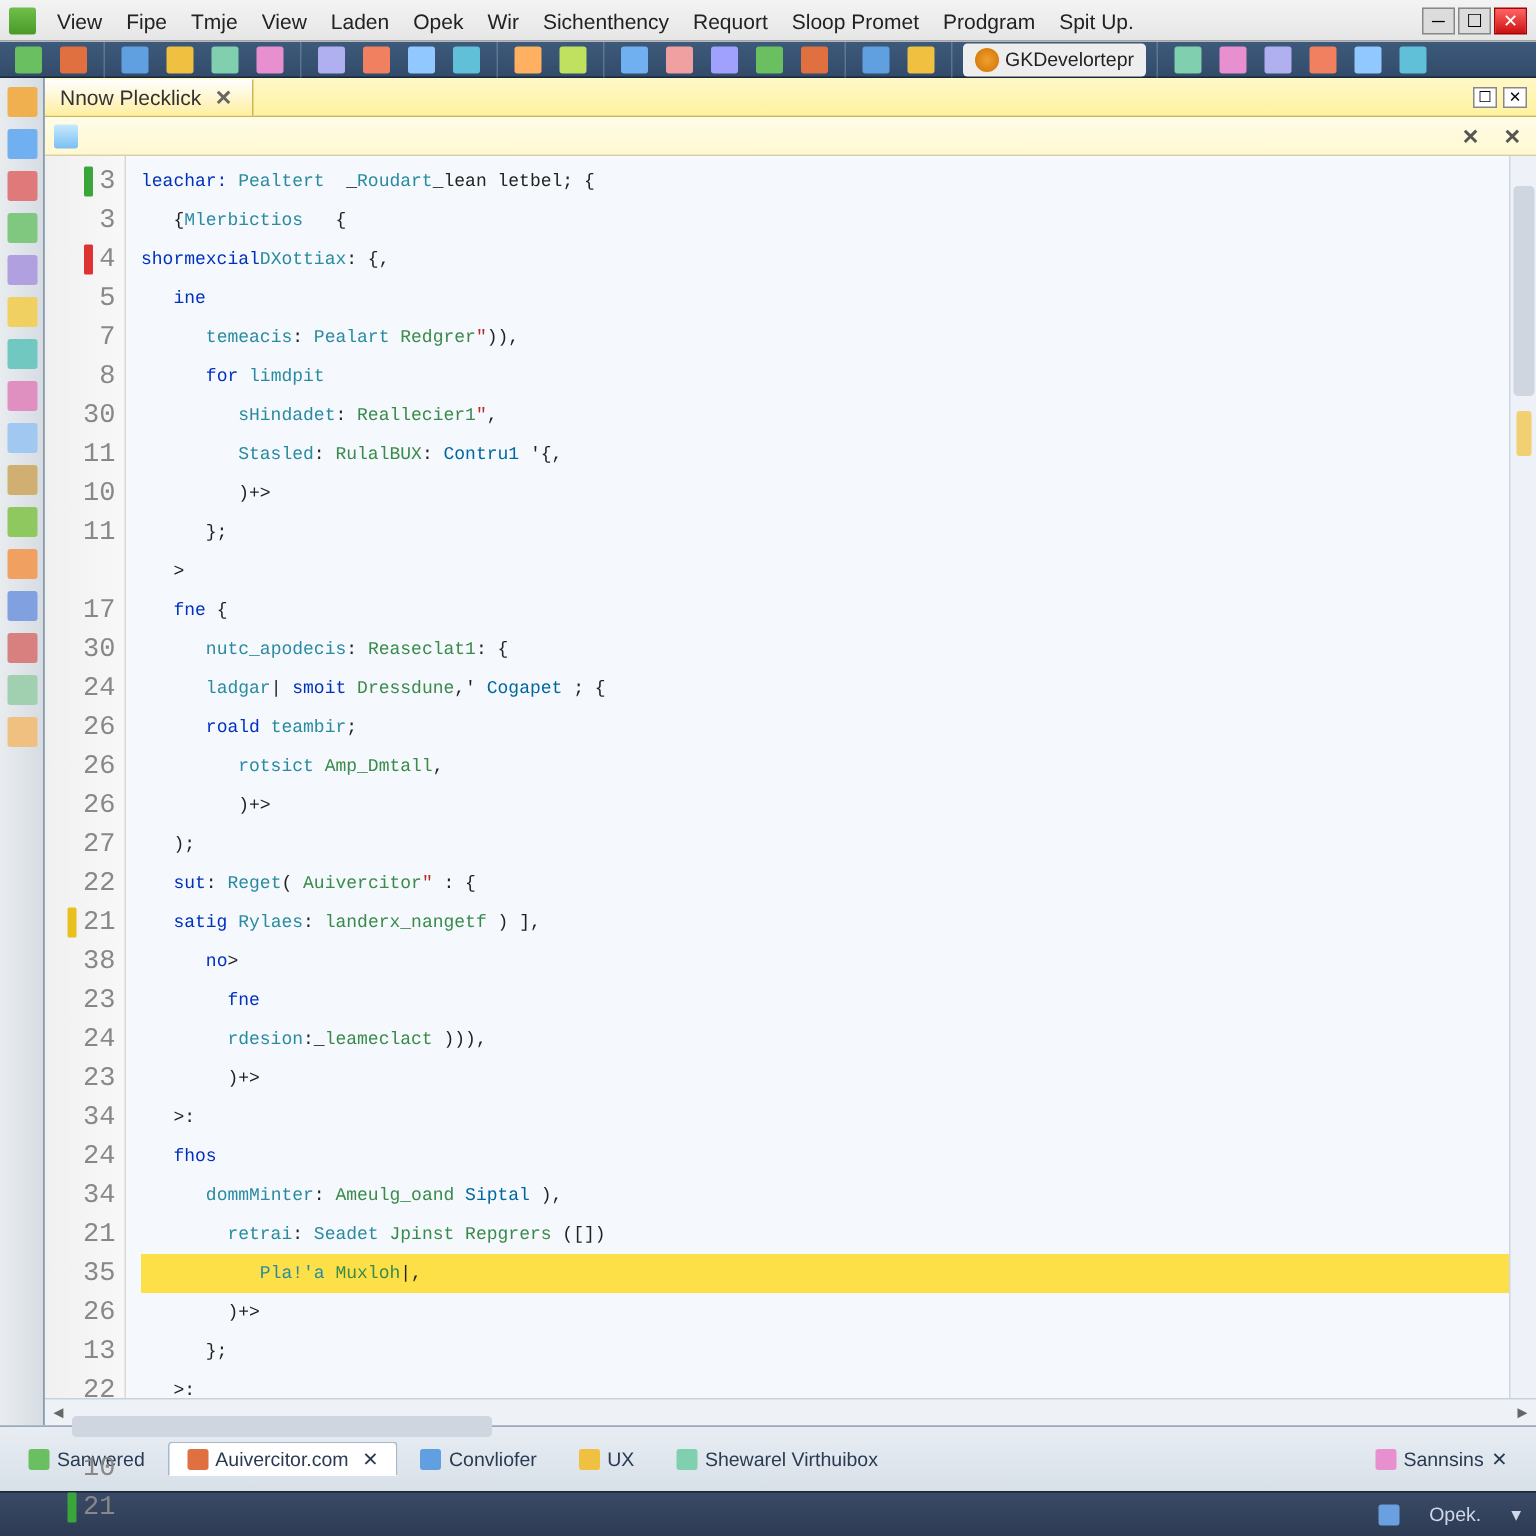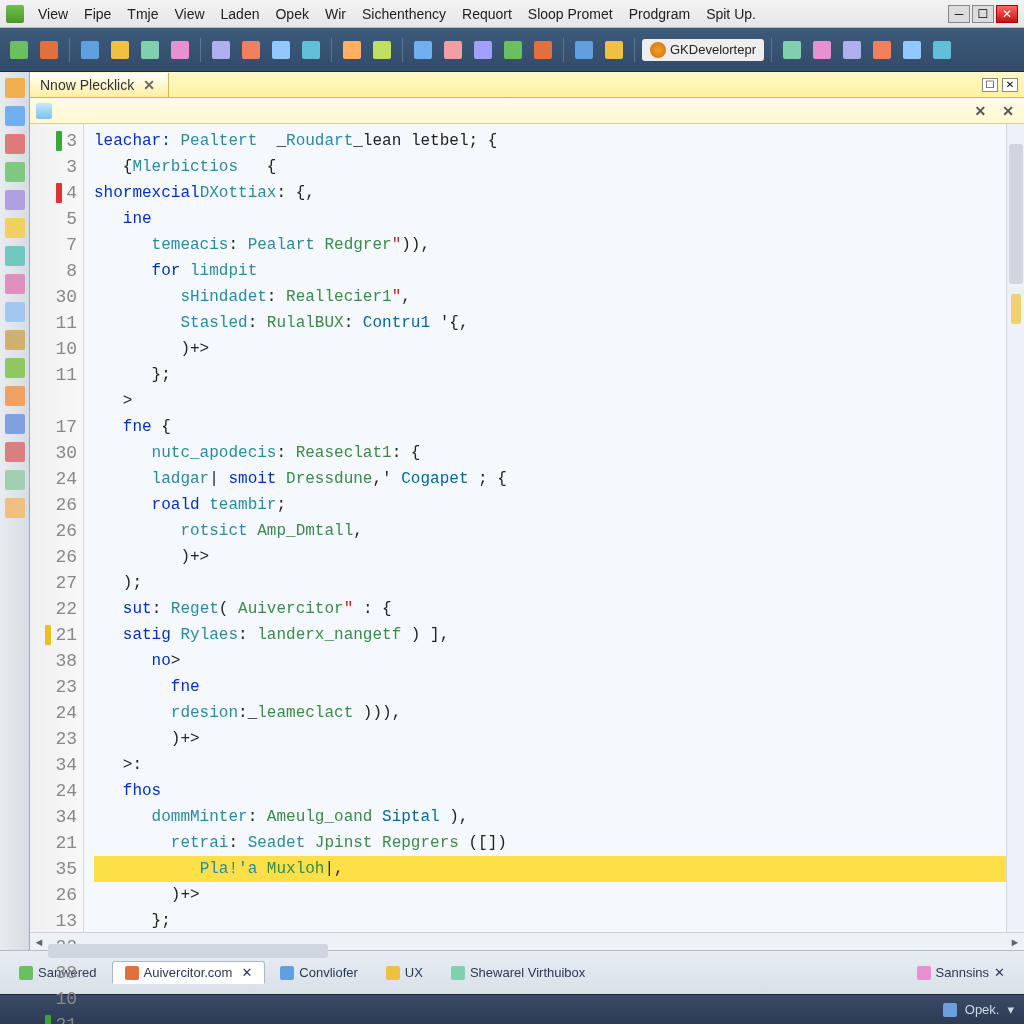--- a/index.html
+++ b/index.html
@@ -34,21 +34,21 @@
     font-size: 14px;
     cursor: default;
   }
   .spacer { flex: 1; }
   .win-btns { display:flex; gap:2px; padding-right:2px;}
   .win-btn { width:22px; height:18px; background:#dcdcdc; border:1px solid #888; display:flex; align-items:center; justify-content:center; font-size:12px;}
   .win-close { background:linear-gradient(#f66,#c11); color:#fff; border:1px solid #a00;}
   
   .toolbar {
     background: linear-gradient(#3d5a7b,#334b6a);
-    height:44px;
+    height:24px;
     display:flex;
     align-items:center;
     padding: 0 6px;
     gap:4px;
     border-bottom:1px solid #1a2a3a;
   }
   .tb-btn {
     width:26px; height:26px;
     display:flex; align-items:center; justify-content:center;
     border-radius:3px;
@@ -136,21 +136,21 @@
   }
   .gline { display:flex; justify-content:flex-end; align-items:center; gap:4px; height:26px;}
   .mk { width:6px; height:20px; display:inline-block; border-radius:1px;}
   .mk.red { background:#d33;}
   .mk.yel { background:#e8c020;}
   .mk.grn { background:#3aa63a;}
   
   .code {
     flex:1;
     font-family:"Consolas","Courier New",monospace;
-    font-size:16px;
+    font-size:12px;
     line-height:26px;
     padding:4px 0 4px 10px;
     color:#000;
     white-space:pre;
     overflow:hidden;
     position:relative;
   }
   .cline { height:26px; }
   .cline.hl { background:#fde047; }
   .kw { color:#0030c0; }
@@ -199,21 +199,21 @@
     background:linear-gradient(#3a4a66,#2d3b54);
     border-top:1px solid #1a2638;
     display:flex;
     align-items:center;
     padding:0 10px;
     color:#cfd8e8;
     font-size:13px;
     gap:10px;
   }
   .sb-right { margin-left:auto; display:flex; gap:14px; align-items:center;}
-  .sb-item { display:flex; align-items:center; gap:8px;margin-left:13px;}
+  .sb-item { display:flex; align-items:center; gap:20px;margin-left:13px;}
 </style>
 </head>
 <body>
 
 <div class="menubar">
   <div class="menu-icon"></div>
   <div class="menu-item">View</div>
     <div class="menu-item">Fipe</div>
     <div class="menu-item">Tmje</div>
     <div class="menu-item">View</div>

